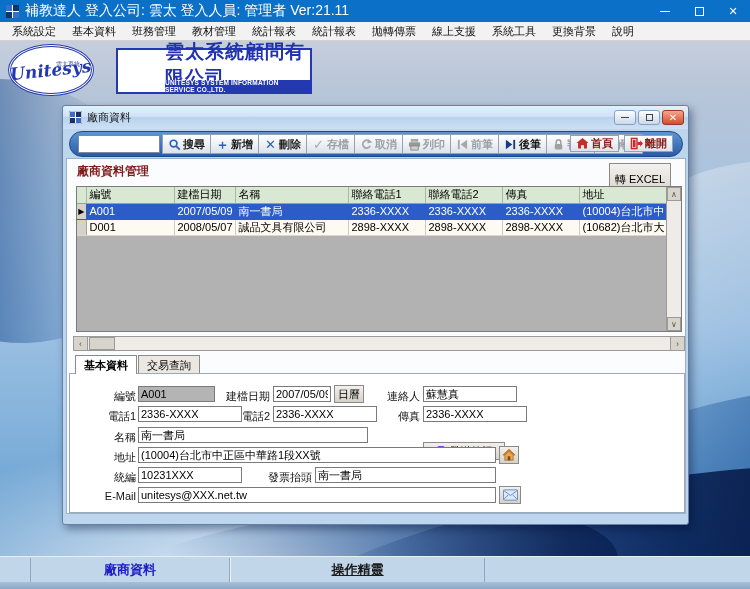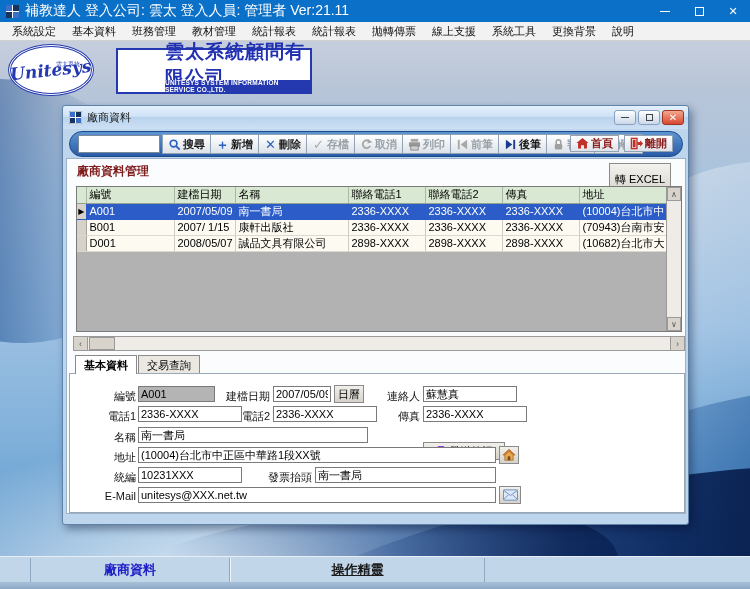--- a/index.html
+++ b/index.html
@@ -308,30 +308,20 @@
             <td>A001</td>
             <td>2007/05/09</td>
             <td>南一書局</td>
             <td>2336-XXXX</td>
             <td>2336-XXXX</td>
             <td>2336-XXXX</td>
             <td>(10004)台北市中</td>
           </tr>
           <tr>
             <td class="ind"></td>
-            <td>B001</td>
-            <td>2007/ 1/15</td>
-            <td>康軒出版社</td>
-            <td>2336-XXXX</td>
-            <td>2336-XXXX</td>
-            <td>2336-XXXX</td>
-            <td>(70943)台南市安</td>
-          </tr>
-          <tr>
-            <td class="ind"></td>
             <td>D001</td>
             <td>2008/05/07</td>
             <td>誠品文具有限公司</td>
             <td>2898-XXXX</td>
             <td>2898-XXXX</td>
             <td>2898-XXXX</td>
             <td>(10682)台北市大</td>
           </tr>
         </tbody>
           </table>

